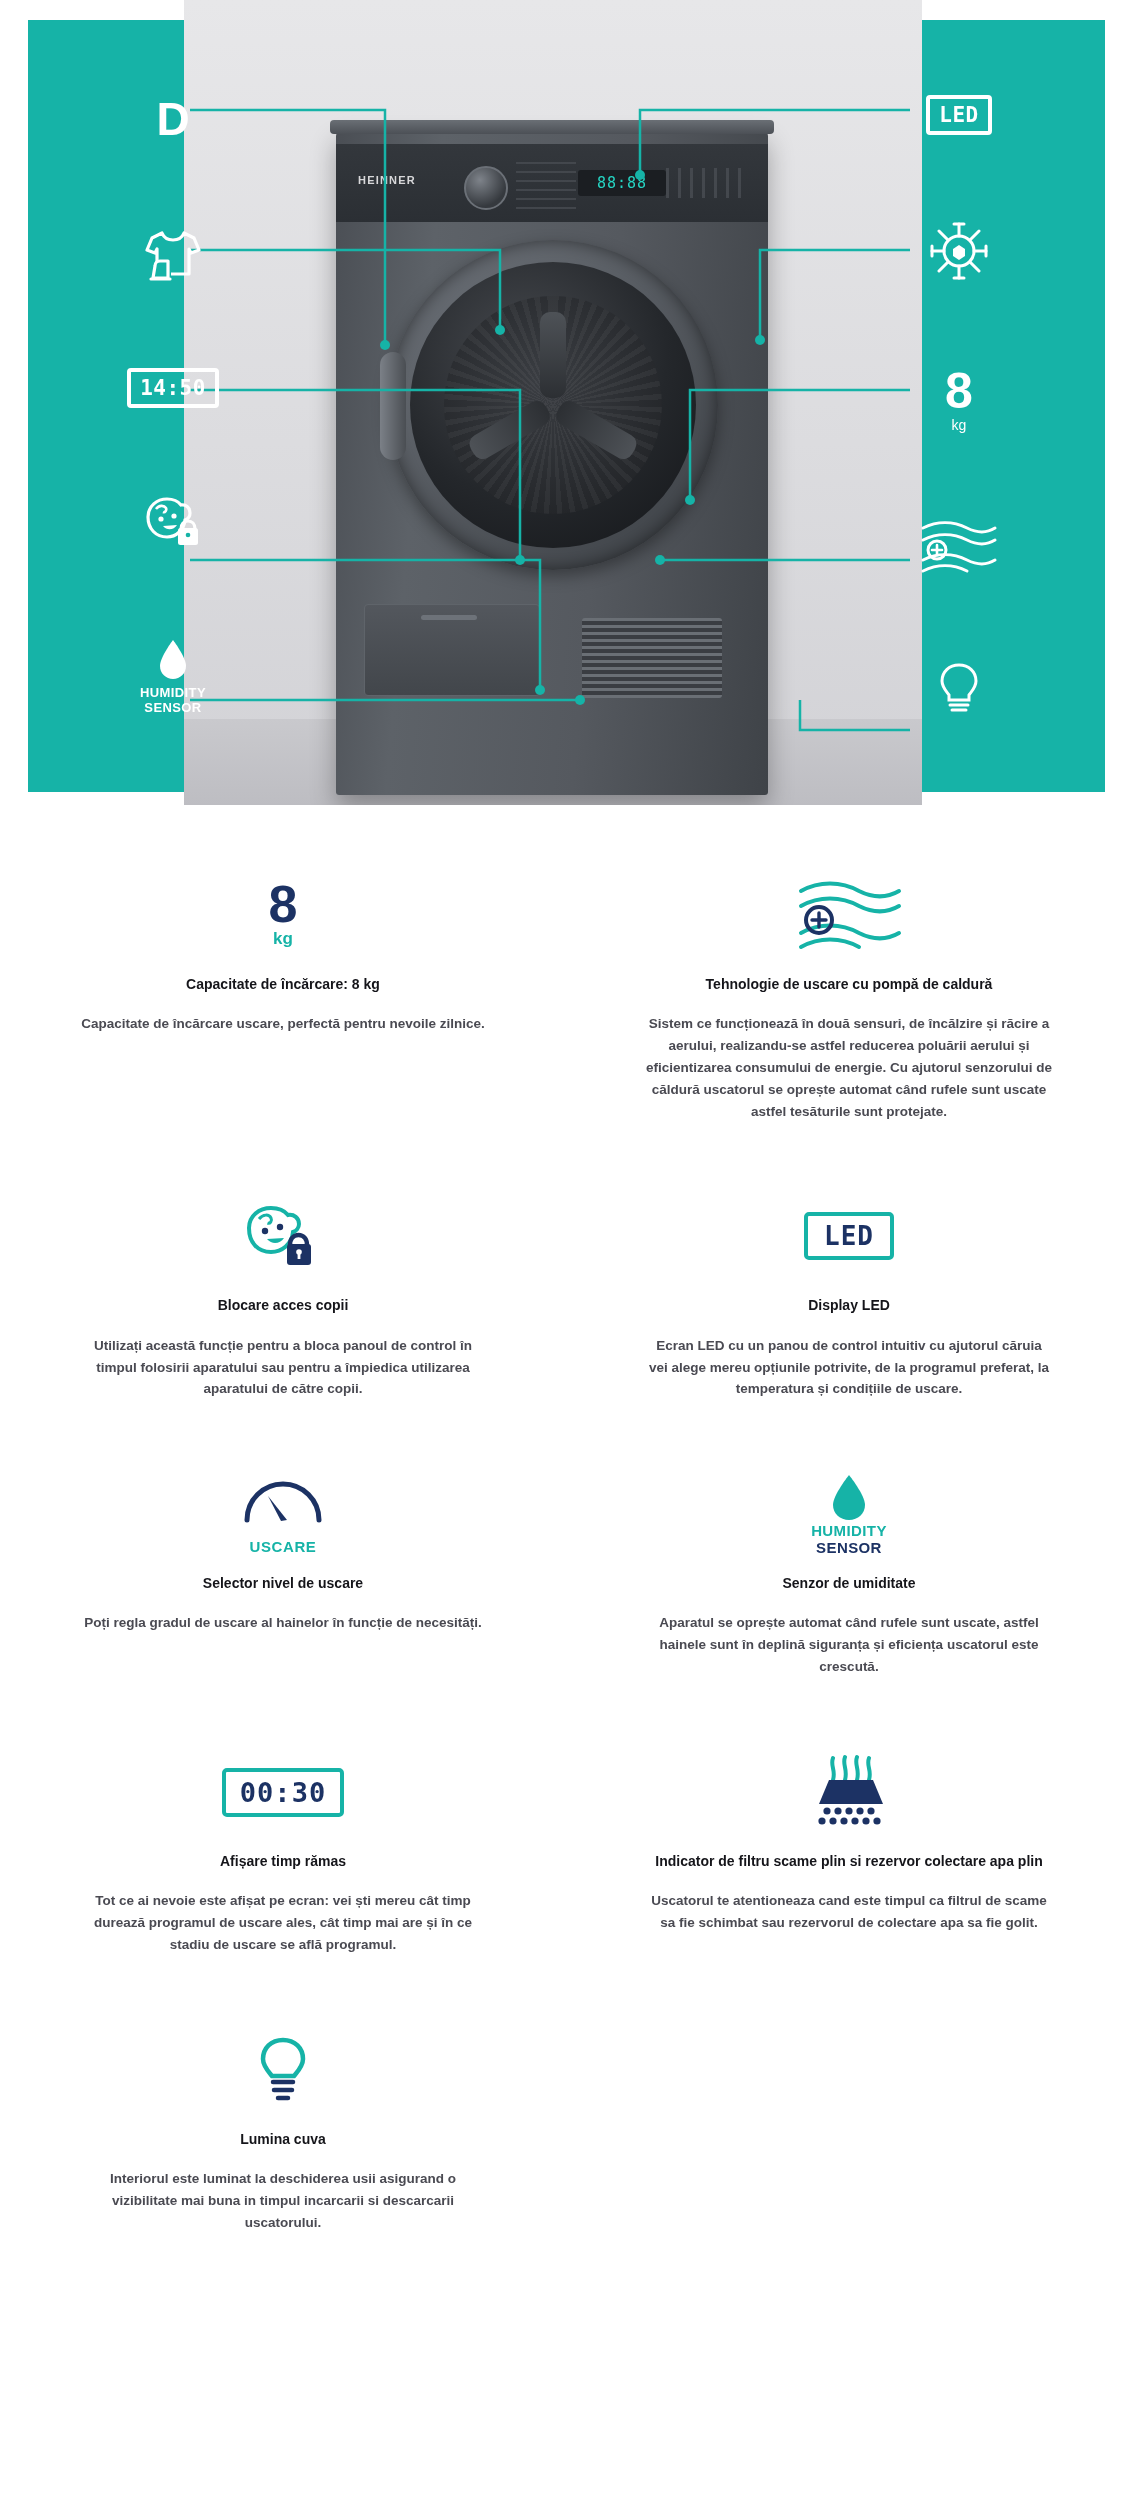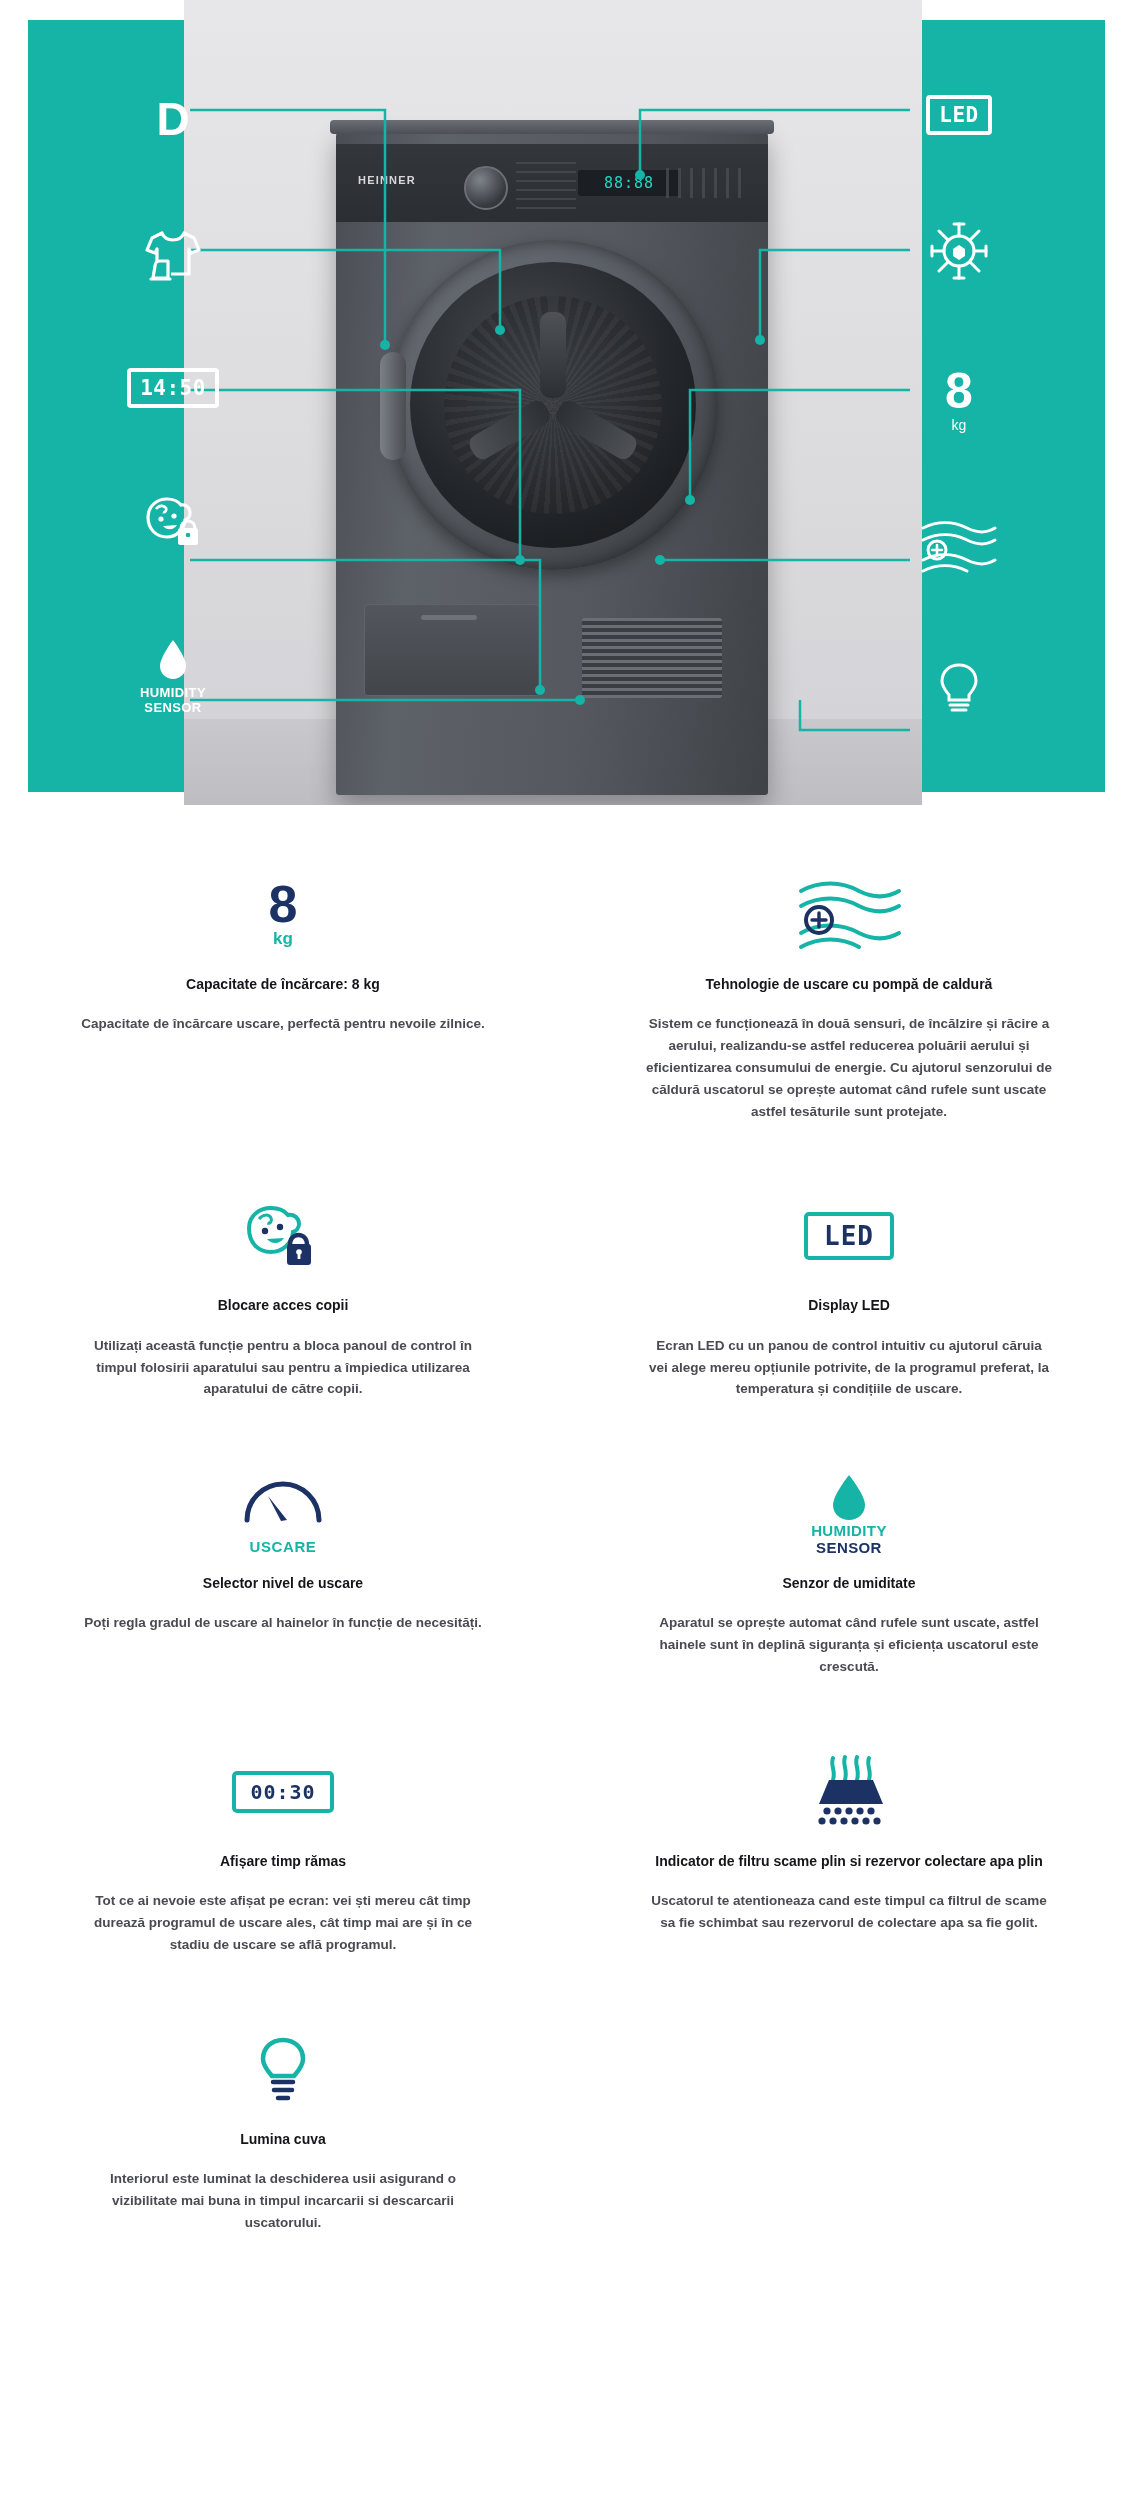--- a/index.html
+++ b/index.html
@@ -79,21 +79,21 @@
     border: 2px solid #6b7077;
   }
   .panel-labels {
     position: absolute; left: 180px; top: 18px;
     width: 60px; height: 52px;
     background: repeating-linear-gradient(180deg,#4b4f55 0 2px, transparent 2px 9px);
     opacity: .7;
   }
   .led-screen {
     position: absolute; left: 242px; top: 26px;
-    width: 102px; height: 26px;
+    width: 88px; height: 26px;
     background: #1b1e22;
     border-radius: 3px;
     display: flex; align-items: center; justify-content: center;
     color: #25d6c4;
     font-family: "DejaVu Sans Mono", monospace;
     font-size: 15px; letter-spacing: 1px;
   }
   .panel-btns {
     position: absolute; left: 330px; top: 24px;
     width: 84px; height: 30px;
@@ -223,21 +223,21 @@
     padding: 5px 16px;
     color: #1c3264; font-weight: bold;
     font-family: "DejaVu Sans Mono", monospace;
     font-size: 26px; letter-spacing: 1px;
   }
   .timer-chip {
     border: 4px solid #16b3a7; border-radius: 5px;
     padding: 5px 14px;
     color: #1c3264; font-weight: bold;
     font-family: "DejaVu Sans Mono", monospace;
-    font-size: 20px; letter-spacing: 1px;
+    font-size: 27px; letter-spacing: 1px;
   }
   .uscare-wrap, .hum-wrap {
     display: flex; flex-direction: column; align-items: center;
   }
   .uscare-text {
     font-size: 15px; font-weight: bold; color: #16b3a7;
     letter-spacing: .6px; margin-top: 14px;
   }
   .hum-t1 { font-size: 15px; font-weight: bold; color: #16b3a7; letter-spacing: .4px; }
   .hum-t2 { font-size: 15px; font-weight: bold; color: #1c3264; letter-spacing: .4px; }

